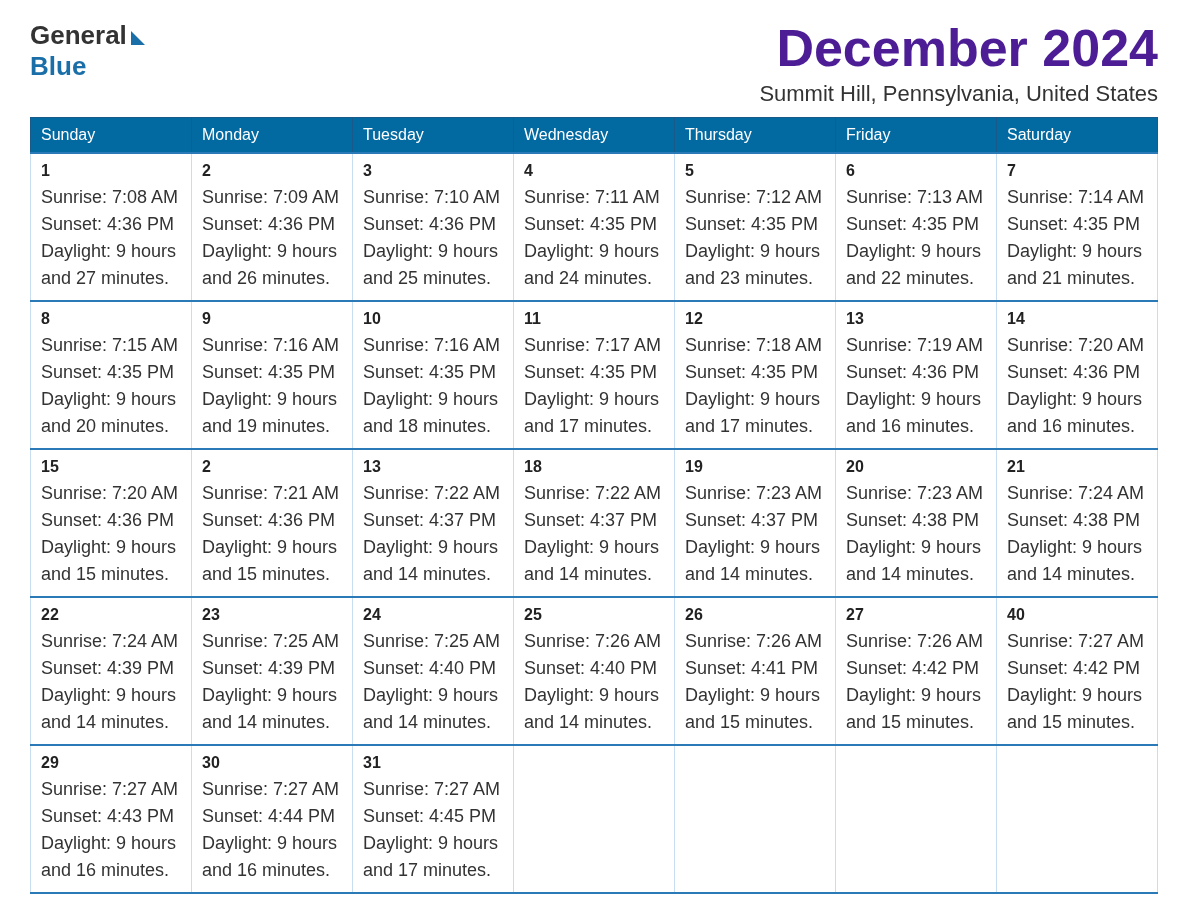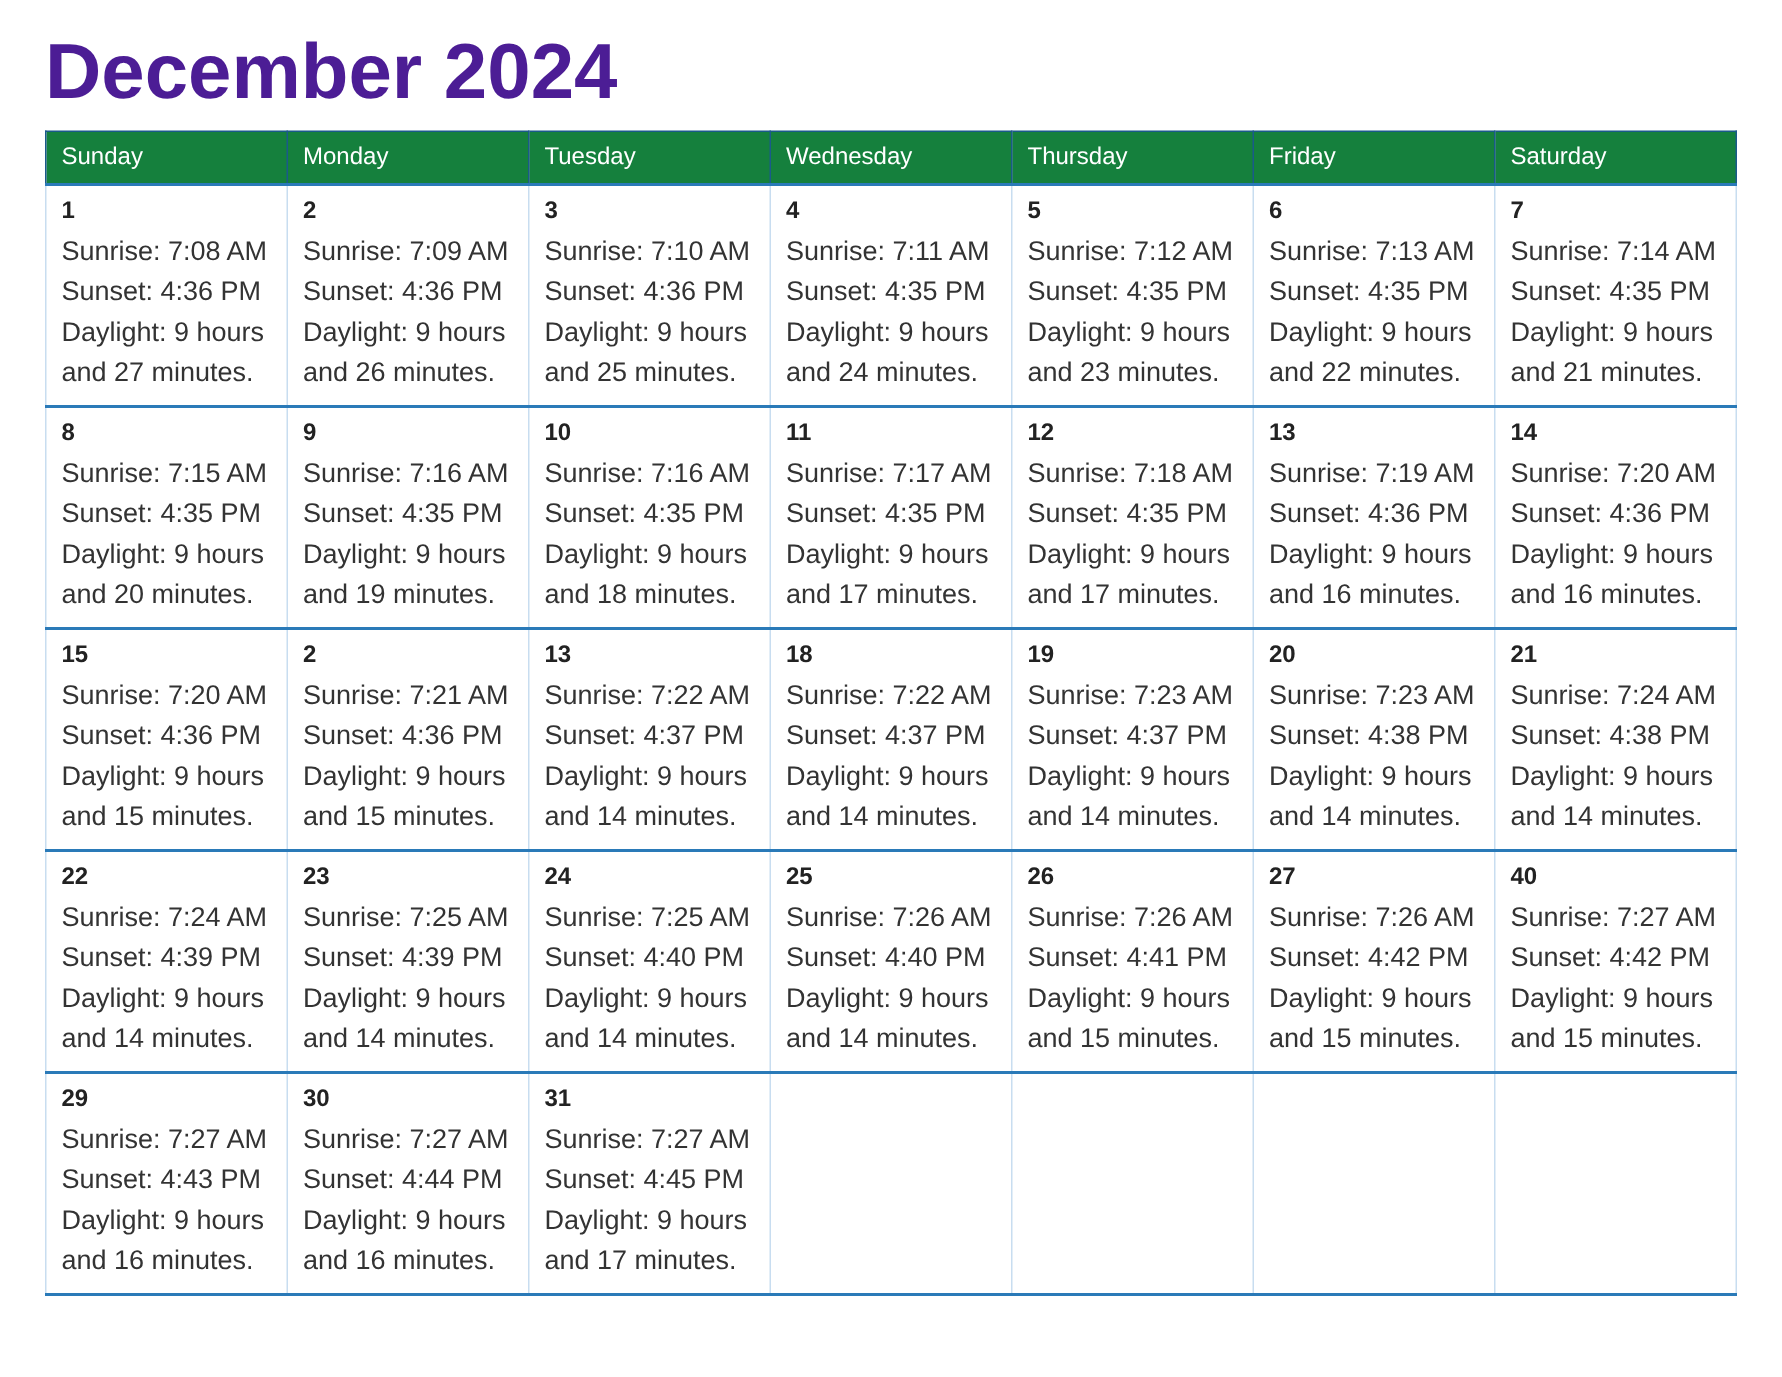--- a/index.html
+++ b/index.html
@@ -39,21 +39,21 @@
       font-weight: normal;
       color: #333;
       margin-top: 4px;
     }
     .calendar {
       width: 100%;
       border-collapse: collapse;
       margin-top: 10px;
     }
     .calendar th {
-      background-color: #15803d;
+      background-color: #0369a1;
       color: #fff;
       padding: 8px 10px;
       text-align: left;
       font-size: 16px;
       font-weight: normal;
       border: 1px solid #1a5a8a;
     }
     .calendar td {
       vertical-align: top;
       padding: 8px 10px;
@@ -80,22 +80,32 @@
       color: #333;
     }
     .empty-cell {
       background: #fff;
     }
   </style>
 </head>
 <body>
 
 <div class="header">
+  <div class="logo">
+    <div class="logo-line">
+      <span style="font-size:26px;font-weight:bold;color:#333;">General</span>
+      <span style="display:inline-block;width:0;height:0;border-top:14px solid transparent;border-bottom:0;border-left:14px solid #1a6fa8;margin-left:4px;margin-top:4px;"></span>
+    </div>
+    <div class="logo-line">
+      <span style="font-size:26px;font-weight:bold;color:#1a6fa8;">Blue</span>
+    </div>
+  </div>
   <div class="title-block">
     <h1>December 2024</h1>
+    <h2>Summit Hill, Pennsylvania, United States</h2>
   </div>
 </div>
 
 <table class="calendar">
   <thead>
     <tr>
     <th>Sunday</th>
         <th>Monday</th>
         <th>Tuesday</th>
         <th>Wednesday</th>

